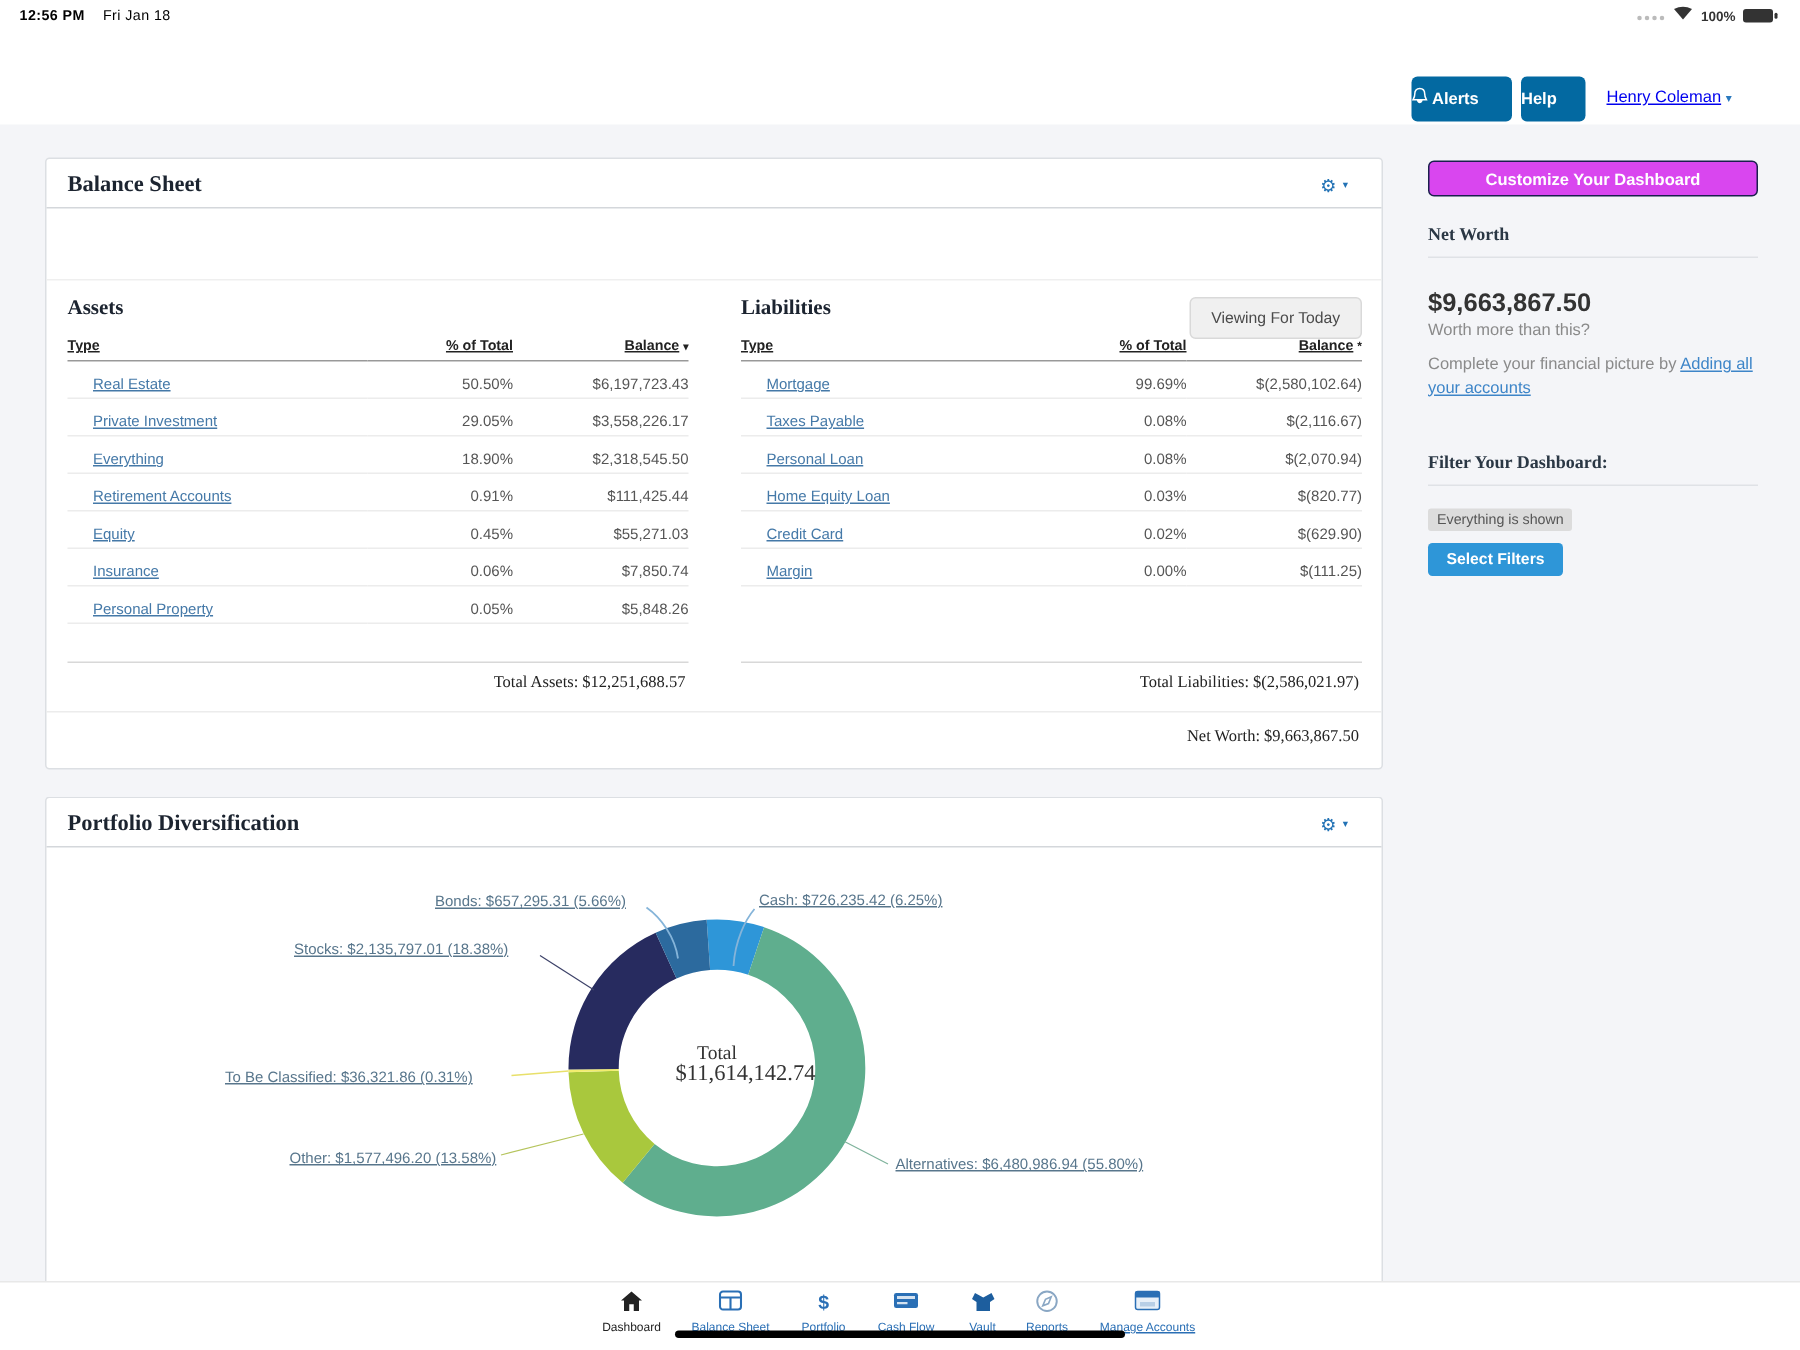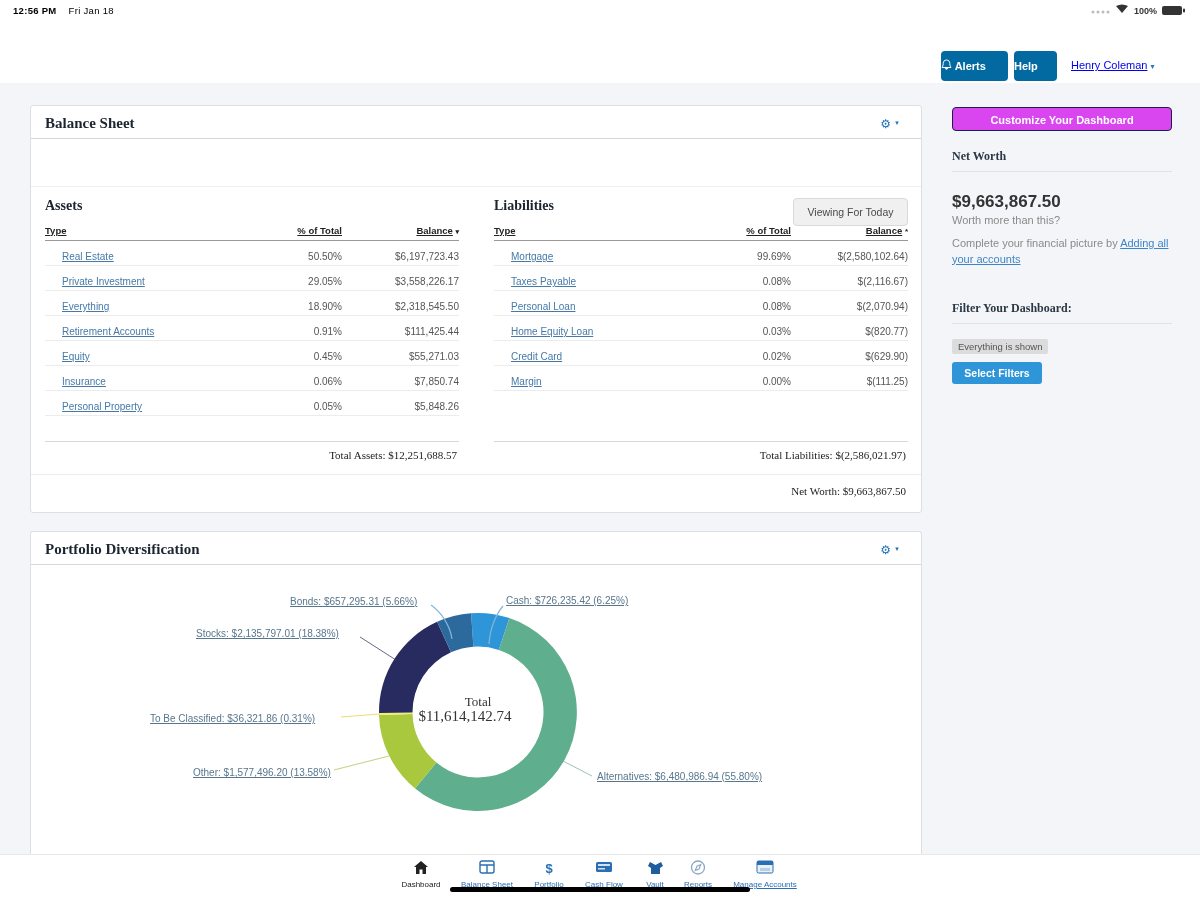--- a/index.html
+++ b/index.html
@@ -231,21 +231,21 @@
     <path d="M592 693 L563 678" stroke="#7fb39c" fill="none" stroke-width="0.8"></path>
   </svg>
 
   <div class="dlabel" style="left:290px; top:513px;"><span style="color:#58768c">Bonds: $657,295.31 (5.66%)</span></div>
   <div class="dlabel" style="left:506px; top:512px;">Cash: $726,235.42 (6.25%)</div>
   <div class="dlabel" style="left:196px; top:545px;">Stocks: $2,135,797.01 (18.38%)</div>
   <div class="dlabel" style="left:150px; top:630px;">To Be Classified: $36,321.86 (0.31%)</div>
   <div class="dlabel" style="left:193px; top:684px;">Other: $1,577,496.20 (13.58%)</div>
   <div class="dlabel" style="left:597px; top:688px;">Alternatives: $6,480,986.94 (55.80%)</div>
   <div class="serif" style="position:absolute; left:428px; top:611px; width:100px; text-align:center; font-size:13px; color:#333;">Total</div>
-  <div class="serif" style="position:absolute; left:390px; top:625px; width:150px; text-align:center; font-size:15px; color:#333;">$11,614,142.74</div>
+  <div class="serif" style="position:absolute; left:422px; top:625px; width:150px; text-align:center; font-size:15px; color:#333;">$11,614,142.74</div>
 
   <div id="sidebar">
     <div id="customize">Customize Your Dashboard</div>
     <div class="sideh" style="top:66px;">Net Worth</div>
     <div class="sidediv" style="top:88px;"></div>
     <div id="networth-amt">$9,663,867.50</div>
     <div class="sidetext" style="top:131px;">Worth more than this?</div>
     <div class="sidetext" style="top:153px; width:220px; line-height:15.5px;">Complete your financial picture by <a href="#">Adding all your accounts</a></div>
     <div class="sideh" style="top:218px;">Filter Your Dashboard:</div>
     <div class="sidediv" style="top:240px;"></div>

